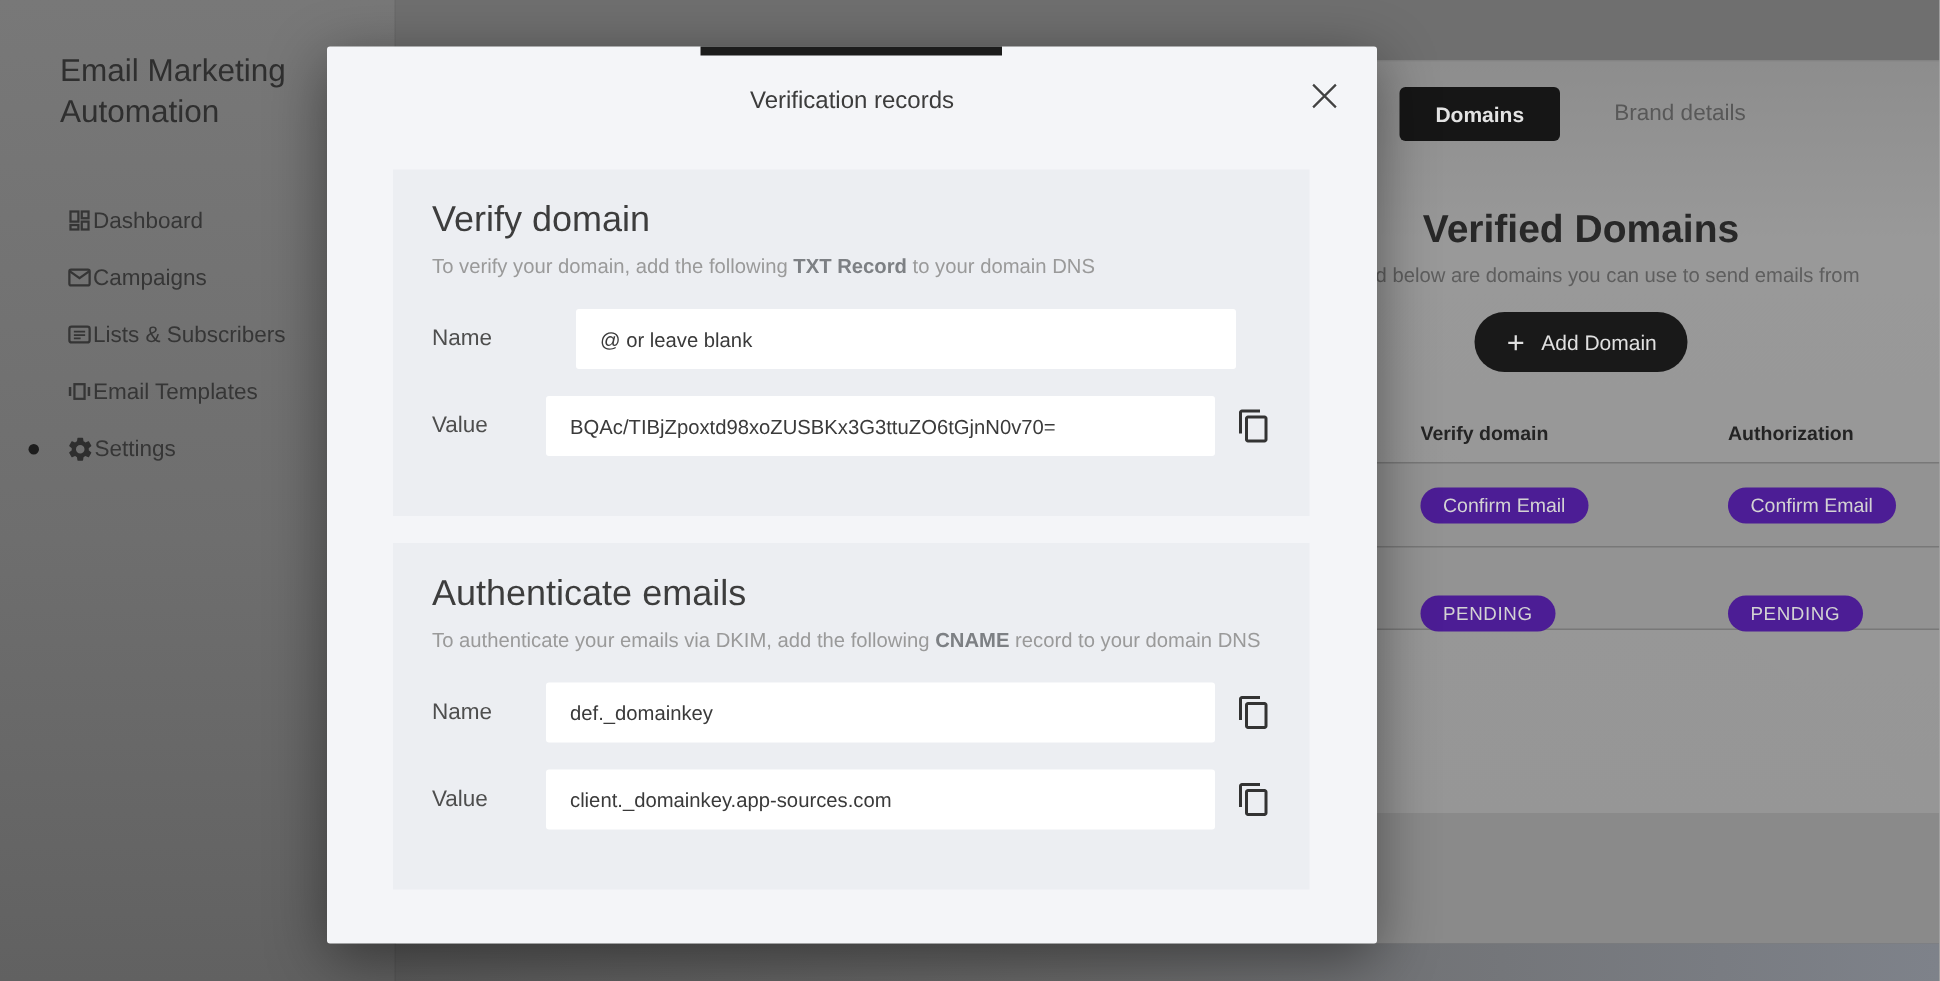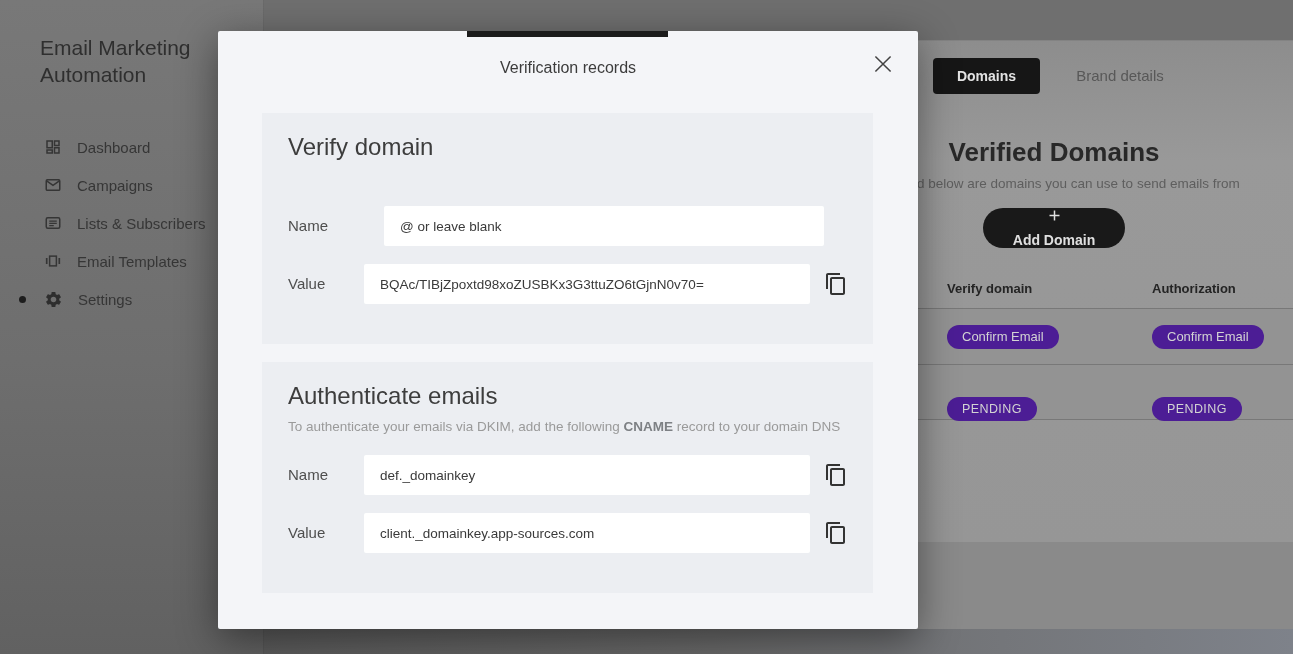--- a/index.html
+++ b/index.html
@@ -8,21 +8,21 @@
   .stage { position:relative; width:1293px; height:654px; background:#6f6f6f; overflow:hidden; }
 
   
   .sidebar { position:absolute; left:0; top:0; width:264px; height:654px;
              background:linear-gradient(180deg,#787878 0%,#6e6e6e 55%,#616161 100%);
              border-right:1px solid rgba(0,0,0,0.10); }
   .sidebar-title { position:absolute; left:40px; top:34px; width:190px;
                    font-size:21px; line-height:27px; color:#2f2f2f; font-weight:400; }
   .nav { position:absolute; left:0; top:128px; width:264px; list-style:none; }
   .nav-item { position:relative; display:flex; align-items:center; height:38px;
-              padding-left:44px; gap:15px; color:#363636; font-size:15px; cursor:pointer; }
+              padding-left:44px; color:#363636; font-size:15px; cursor:pointer; }
   .nav-item svg { flex:0 0 auto; }
   .active-dot { position:absolute; left:19px; top:16px; width:7px; height:7px;
                 border-radius:50%; background:#1d1d1d; }
 
   .top-strip { position:absolute; left:264px; top:0; width:1029px; height:40px; background:#6f6f6f; }
   .card { position:absolute; left:264px; top:40px; width:1029px; height:502px;
           background:linear-gradient(180deg,#8d8d8d 0px,#999999 120px,#969696 100%);
           border-top:1px solid rgba(0,0,0,0.12); }
   .below-card { position:absolute; left:264px; top:542px; width:1029px; height:87px; background:#8a8a8a; }
   .bottom-band { position:absolute; left:0; top:629px; width:1293px; height:25px;
@@ -32,22 +32,22 @@
          font-size:14px; cursor:pointer; text-align:center; }
   .tab-active { left:669px; top:17px; width:107px; background:#161616; color:#e3e3e3; font-weight:700; }
   .tab-inactive { left:786px; top:17px; width:140px; color:#585858; font-size:15px; }
 
   .vd-heading { position:absolute; left:640px; top:96px; width:300px; text-align:center;
                 font-size:26px; color:#282828; font-weight:700; }
   .vd-sub { position:absolute; left:653px; top:135px; font-size:13.5px; color:#5e5e5e; white-space:nowrap; }
 
   .add-btn { position:absolute; left:719px; top:167px; width:142px; height:40px;
              border:none; border-radius:21px; background:#191919; color:#e0e0e0;
-             font-size:14px; font-weight:700; display:flex; align-items:center;
-             justify-content:center; gap:9px; cursor:pointer; font-family:inherit;flex-direction:column; }
+             font-size:14px; font-weight:400; display:flex; align-items:center;
+             justify-content:center; gap:9px; cursor:pointer; font-family:inherit; }
 
   .th { position:absolute; top:240px; font-size:13px; font-weight:700; color:#242424; }
   .th-verify { left:683px; } .th-auth { left:888px; }
   .trow { position:absolute; left:0; width:1029px; height:56px; background:#939393;
           border-top:1px solid rgba(0,0,0,0.18); }
   .trow-1 { top:267px; } .trow-2 { top:323px; border-bottom:1px solid rgba(0,0,0,0.18); }
   .chip { position:absolute; top:16px; height:24px; line-height:24px; padding:0 15px;
           border-radius:12px; background:#4c1d95; color:#d3d3d3; font-size:13px;
           border:none; cursor:pointer; font-family:inherit; white-space:nowrap; }
   .chip-1 { left:683px; } .chip-2 { left:888px; }
@@ -167,20 +167,21 @@
     <div class="modal-topbar"></div>
     <div class="modal-title">Verification records</div>
     <button class="modal-close" title="Close">
       <svg width="26" height="26" viewBox="0 0 24 24">
         <path d="M5 5 L19 19 M19 5 L5 19" stroke="#424242" stroke-width="1.4" fill="none"></path>
       </svg>
     </button>
 
     <div class="section section-1">
       <div class="sec-heading">Verify domain</div>
+      <div class="sec-desc"><span>To verify your domain, add the following </span><b>TXT Record</b><span> to your domain DNS</span></div>
 
       <div class="frow frow-name">
         <span class="flabel">Name</span>
         <input class="finput wide" type="text" readonly="" value="@ or leave blank" style="">
       </div>
       <div class="frow frow-value">
         <span class="flabel">Value</span>
         <input class="finput normal" type="text" readonly="" value="BQAc/TIBjZpoxtd98xoZUSBKx3G3ttuZO6tGjnN0v70=" style="">
         <button class="copy-btn" title="Copy">
           <svg width="24" height="24" viewBox="0 0 24 24">

